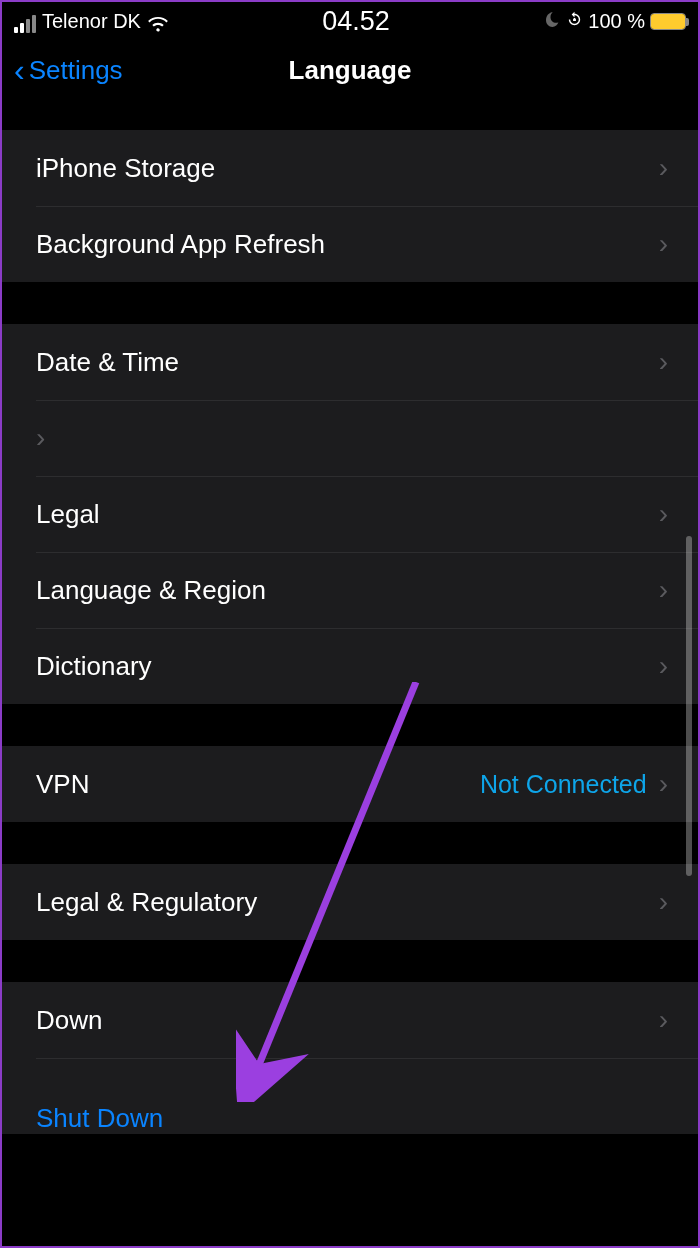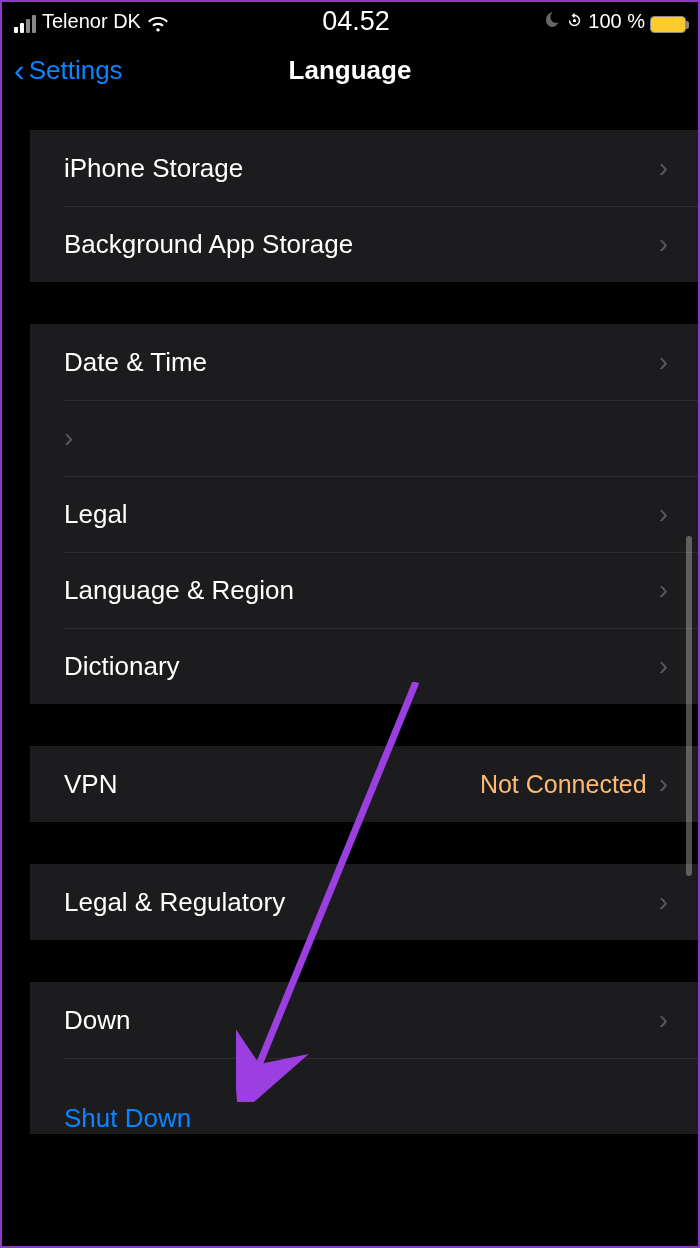--- a/index.html
+++ b/index.html
@@ -17,21 +17,21 @@
       height: 38px;
       display: flex;
       align-items: center;
       justify-content: space-between;
       padding: 0 12px;
       font-size: 20px;
       color: #fff;
     }
     .status-left { display: flex; align-items: flex-end; gap: 6px; }
     .status-center { font-size: 27px; font-weight: 500; }
-    .status-right { display: flex; align-items: flex-end; gap: 5px; }
+    .status-right { display: flex; align-items: center; gap: 5px; }
     .signal-bars { display: flex; align-items: flex-end; gap: 2px; }
     .signal-bars span { width: 4px; background: #888; border-radius: 1px; }
     .signal-bars span:nth-child(1){height:6px;background:#fff;}
     .signal-bars span:nth-child(2){height:10px;background:#fff;}
     .signal-bars span:nth-child(3){height:14px;}
     .signal-bars span:nth-child(4){height:18px;}
     .wifi-icon svg { display: block; }
     .moon-icon { color: #666; }
     .lock-icon { color: #fff; font-size: 16px; }
     .battery {
@@ -75,31 +75,30 @@
     .group.first { margin-top: 30px; }
     .row {
       background: #1c1c1e;
       height: 76px;
       display: flex;
       align-items: center;
       padding: 0 30px 0 34px;
       font-size: 26px;
       color: #fff;
       position: relative;
-      margin-left: 28px;
     }
     .row + .row::before {
       content:'';
       position:absolute;
       top:0; left:34px; right:0;
       height:1px;
       background: rgba(255,255,255,0.08);
     }
     .row-label { flex: 1; }
-    .row-detail { color: #fdba74; font-size: 25px; margin-right: 12px; }
+    .row-detail { color: #0ea5e9; font-size: 25px; margin-right: 12px; }
     .chevron-right {
       color: #5a5a5e;
       font-size: 28px;
       font-weight: 300;
     }
     .row.link { color: #0a84ff; align-items: flex-end; }
     .scroll-indicator {
       position: absolute;
       right: 6px;
       top: 534px;
@@ -160,21 +159,21 @@
   <div class="nav-title">Language</div>
 </div>
 
 <div class="content" id="content-root">
     <div class="group first">
       <div class="row">
         <span class="row-label">iPhone Storage</span>
         <span class="chevron-right">›</span>
       </div>
       <div class="row">
-        <span class="row-label">Background App Storage</span>
+        <span class="row-label">Background App Refresh</span>
         <span class="chevron-right">›</span>
       </div>
     </div>
     <div class="group">
       <div class="row">
         <span class="row-label">Date &amp; Time</span>
         <span class="chevron-right">›</span>
       </div>
       <div class="row">
         <span class="chevron-right">›</span>

